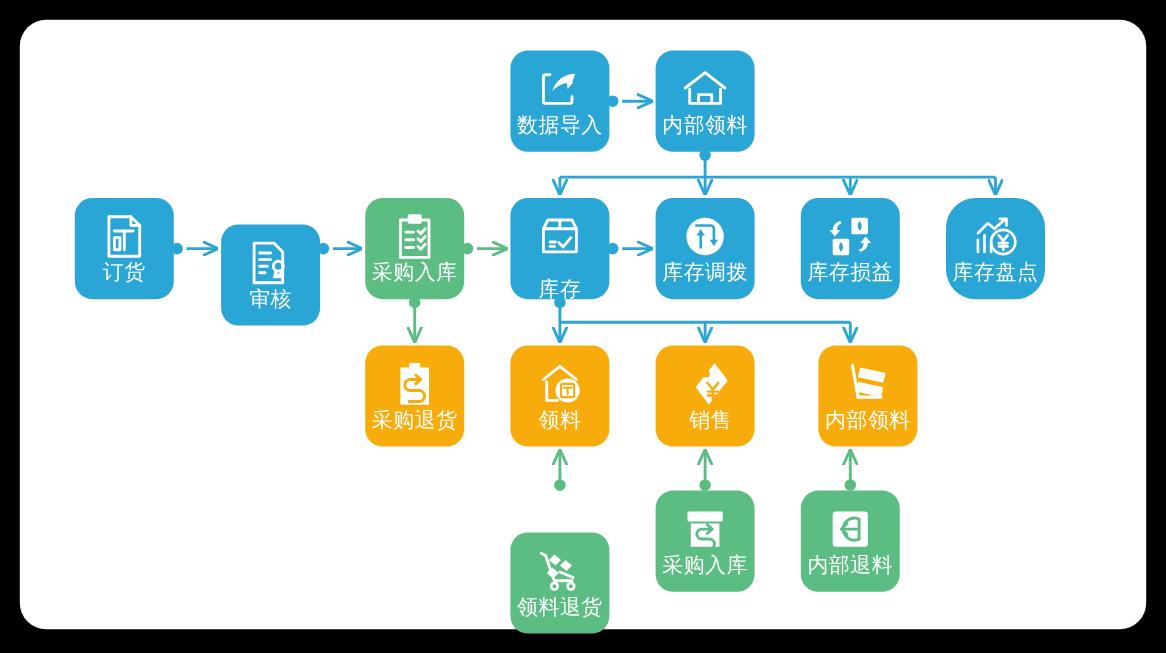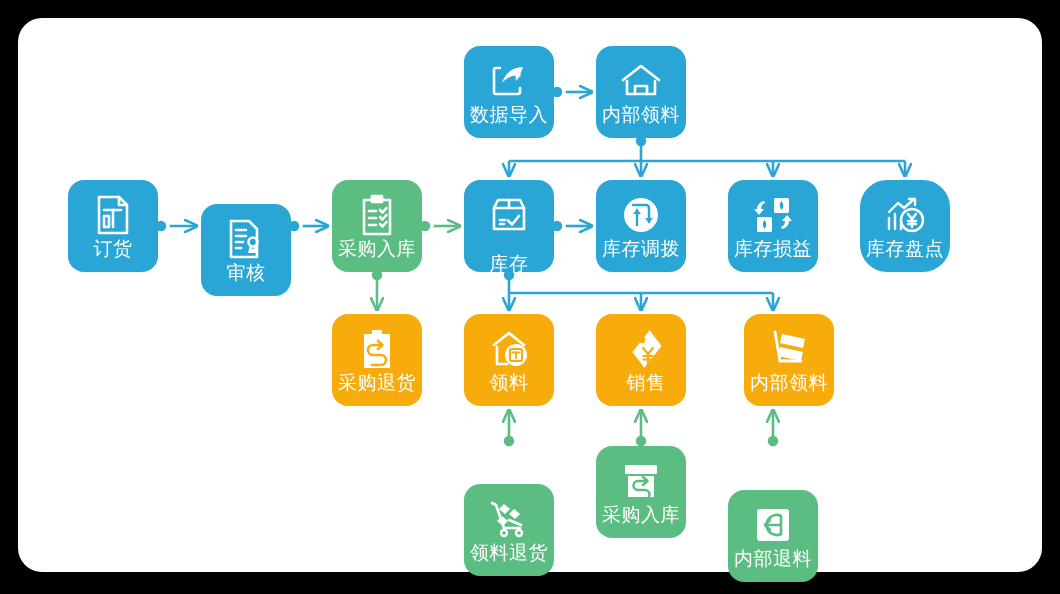--- a/index.html
+++ b/index.html
@@ -319,21 +319,21 @@
         <path d="M8 16 H34 V37 H8 Z" fill="#fff"></path>
         <g stroke="#5cbd83" stroke-width="2.6" fill="none" stroke-linecap="round" stroke-linejoin="round">
           <path d="M26 21 H18 a4.5 4.5 0 0 0 0 9 h7 a4.5 4.5 0 0 1 0 9 H17"></path>
           <path d="M23 17 L27.5 21 L23 25"></path>
         </g>
       </svg>
     </span>
     <span class="label">采购入库</span>
   </div>
 
-  <div class="node green" style="left:728px;top:446px;margin-top:44px;">
+  <div class="node green" style="left:728px;top:446px;">
     <span class="glyph">
       <svg width="42" height="42" viewBox="0 0 42 42" fill="none">
         <rect x="5" y="5" width="32" height="32" rx="3" fill="#fff"></rect>
         <g stroke="#5cbd83" stroke-width="2.6" fill="none" stroke-linecap="round" stroke-linejoin="round">
           <path d="M29 12 a10 10 0 1 0 0 18"></path>
           <path d="M29 12 V30"></path>
           <path d="M18 16 L13 21 L18 26"></path>
           <path d="M13 21 H27"></path>
         </g>
       </svg>

